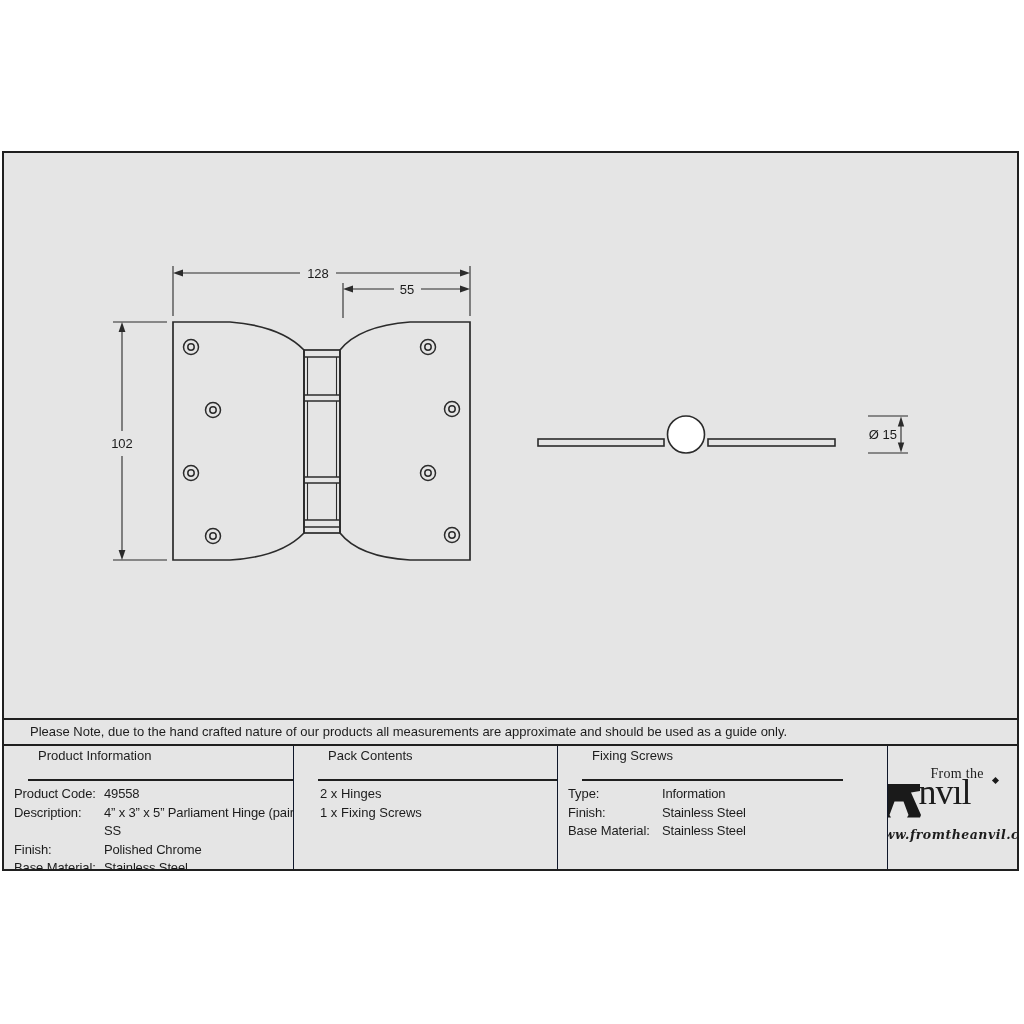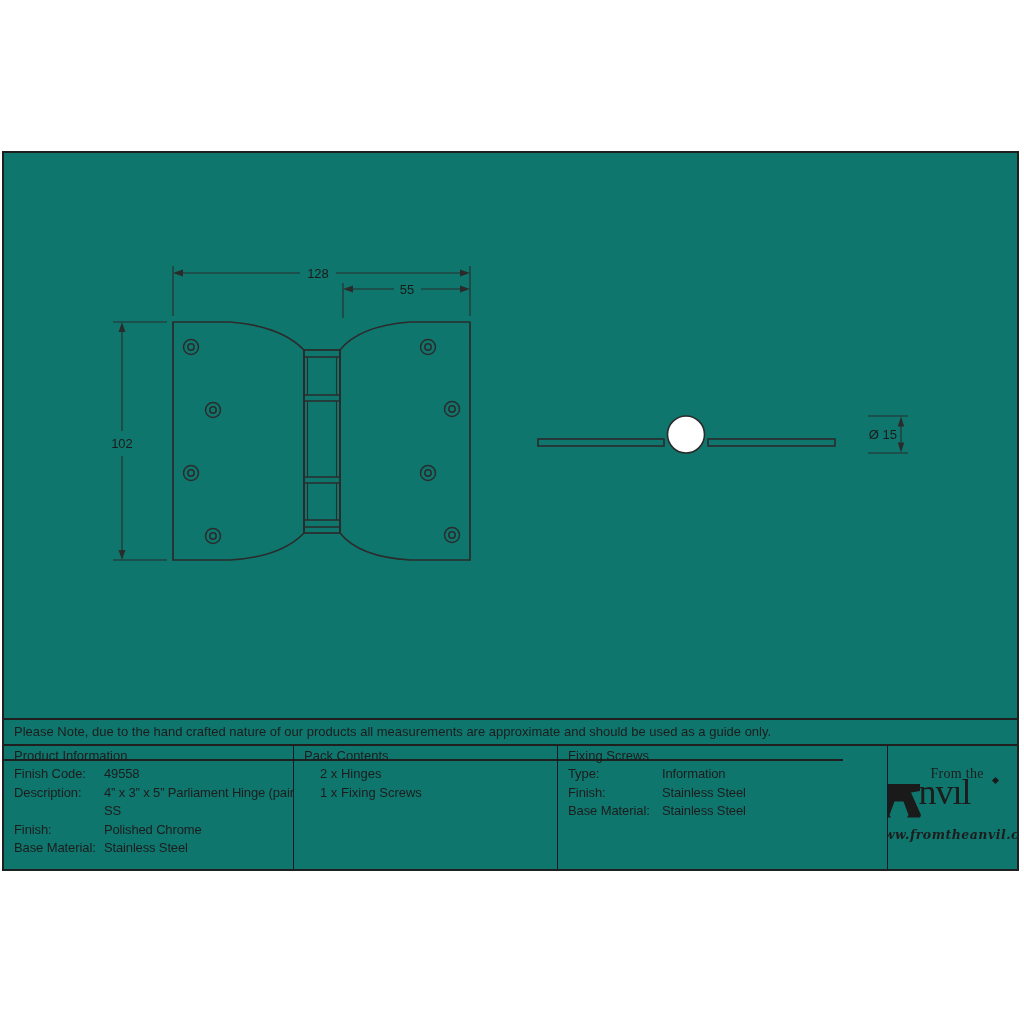--- a/index.html
+++ b/index.html
@@ -1,28 +1,28 @@
 <!DOCTYPE html>
 <html><head>
 <meta charset="utf-8">
 <style>
   html,body{margin:0;padding:0;background:#ffffff;}
   body{width:1024px;height:1024px;position:relative;font-family:"Liberation Sans",sans-serif;color:#1c1c1c;}
-  .sheet{position:absolute;left:2px;top:151px;width:1017px;height:720px;border:2px solid #1f1f1f;box-sizing:border-box;background:#0f766e;}
+  .sheet{position:absolute;left:2px;top:151px;width:1017px;height:720px;border:2px solid #1f1f1f;box-sizing:border-box;background:#e5e5e5;}
   .drawing-area{position:absolute;left:0;top:0;width:1013px;height:565px;}
   .drawing-area svg{display:block;}
   svg text{font-family:"Liberation Sans",sans-serif;fill:#1a1a1a;}
 
   .note-band{position:absolute;left:0;right:0;top:565px;height:28px;border-top:2px solid #1f1f1f;border-bottom:2px solid #1f1f1f;box-sizing:border-box;}
-  .note-band .note-text{line-height:24px;font-size:13px;padding-left:10px;white-space:nowrap;}
+  .note-band .note-text{line-height:24px;font-size:13px;padding-left:26px;white-space:nowrap;}
 
   .spec-table{position:absolute;left:0;right:0;top:593px;bottom:0;display:grid;grid-template-columns:289px 264px 286px 1fr;}
   .cell{box-sizing:border-box;overflow:hidden;}
   .cell + .cell{border-left:1px solid #0f172a;}
-  .cell-header{height:15px;border-bottom:2px solid #1f1f1f;box-sizing:border-box;font-size:13px;padding:2px 0 0 10px;white-space:nowrap;}
+  .cell-header{height:35px;border-bottom:2px solid #1f1f1f;box-sizing:border-box;font-size:13px;padding:2px 0 0 10px;white-space:nowrap;margin-left:24px;}
   .cell-body{padding:4px 2px 0 10px;font-size:13px;line-height:18.6px;}
   .kv-row{display:flex;}
   .kv-row .lbl{flex:0 0 90px;white-space:nowrap;letter-spacing:-0.1px;}
   .fixing .kv-row .lbl{flex-basis:94px;}
   .kv-row .val{white-space:nowrap;letter-spacing:-0.15px;}
   .list-line{white-space:nowrap;margin-left:16px;}
 
   
   .logo-cell{position:relative;margin-left:44px;}
   .brand-logo{position:absolute;left:50%;top:50%;transform:translate(-50%,-50%);width:160px;height:86px;}
@@ -134,21 +134,21 @@
   <div class="note-band">
     <div class="note-text">Please Note, due to the hand crafted nature of our products all measurements are approximate and should be used as a guide only.</div>
   </div>
 
   <div class="spec-table">
 
     <div class="cell">
       <div class="cell-header">Product Information</div>
       <div class="cell-body">
         <div class="kv-row">
-          <div class="lbl">Finish Code:</div>
+          <div class="lbl">Product Code:</div>
           <div class="val">49558</div>
         </div>
         <div class="kv-row">
           <div class="lbl">Description:</div>
           <div class="val">
             <div>4” x 3” x 5” Parliament Hinge (pair)</div>
             <div>SS</div>
           </div>
         </div>
         <div class="kv-row">

